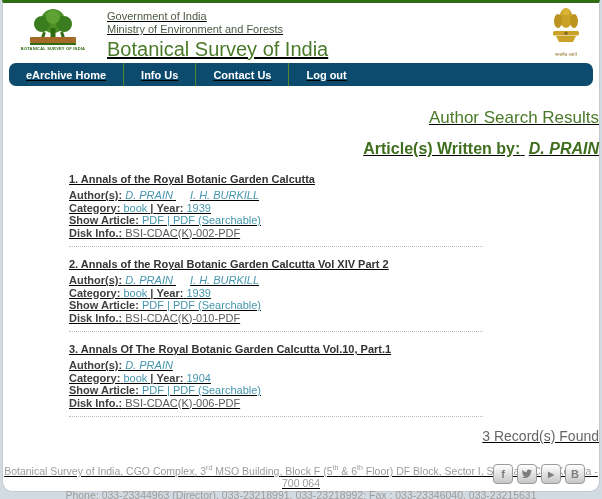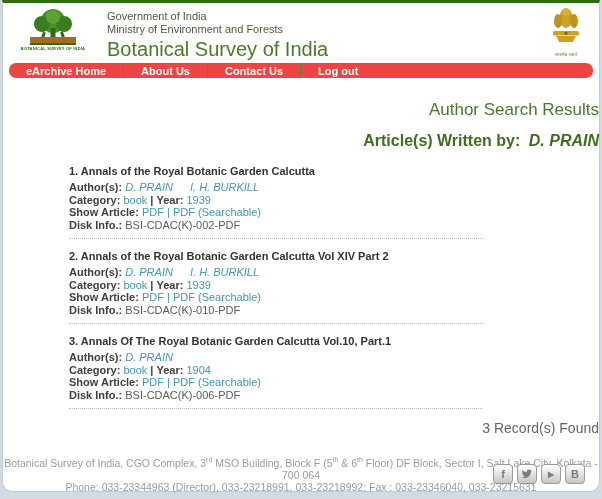--- a/index.html
+++ b/index.html
@@ -7,34 +7,35 @@
     width:602px;height:499px;position:relative;overflow:hidden;
     background:#d3dbe2;
     font-family:"Liberation Sans",sans-serif;
   }
   .page{
     position:absolute;left:2px;right:2px;top:0;bottom:7px;
     background:#fff;
     border:1px solid #c4cacf;
     border-top:3px solid #2f6b11;
     border-radius:0 0 10px 10px;
+    text-decoration:underline;
   }
   
   .header{position:relative;height:52px;padding:4px 12px 0;}
   .logo{position:absolute;left:14px;top:5px;width:72px;height:48px;text-align:center;}
   .logo svg{display:block;margin:0 auto;}
   .logo-caption{font-size:4px;color:#2f6b11;font-weight:bold;letter-spacing:.2px;line-height:5px;}
   .htext{margin-left:92px;padding-top:3px;}
   .gov{font-size:11px;color:#4d5a43;line-height:13px;}
   .org{font-size:20px;color:#4a7a29;margin-top:2px;line-height:22px;}
   .emblem{position:absolute;right:12px;top:3px;width:42px;height:52px;text-align:center;}
   .emblem-caption{font-size:4.5px;color:#8a6d1c;line-height:5px;}
   
   .navbar{
-    margin:4px 6px 0;background:#ef4444;border-radius:7px;height:15px;
+    margin:4px 6px 0;background:#0c4a6e;border-radius:7px;height:23px;
     display:flex;align-items:stretch;
   }
   .nav-item{
     padding:0 17px;font-size:11px;font-weight:bold;color:#fff;
     display:flex;align-items:center;border-right:1px solid #55862e;cursor:pointer;
     white-space:nowrap;
   }
   .nav-item:last-child{border-right:none;}
   
   .page-title{
@@ -103,21 +104,21 @@
         <rect x="3" y="25" width="26" height="4.5" rx="1.5" fill="#c9a227"></rect>
         <circle cx="16" cy="27.2" r="1.8" fill="#8a6d1c"></circle>
         <path d="M6 30 L26 30 L23 36 L9 36 Z" fill="#c9a227"></path>
       </svg>
       <div class="emblem-caption">सत्यमेव जयते</div>
     </div>
   </div>
 
   <div class="navbar">
     <div class="nav-item">eArchive Home</div>
-    <div class="nav-item">About Us</div>
+    <div class="nav-item">Info Us</div>
     <div class="nav-item">Contact Us</div>
     <div class="nav-item">Log out</div>
   </div>
 
   <div class="page-title">Author Search Results</div>
 
   <div class="writtenby">
     <span>Article(s) Written by:</span>
     <span class="wb-author">D. PRAIN</span>
   </div>

